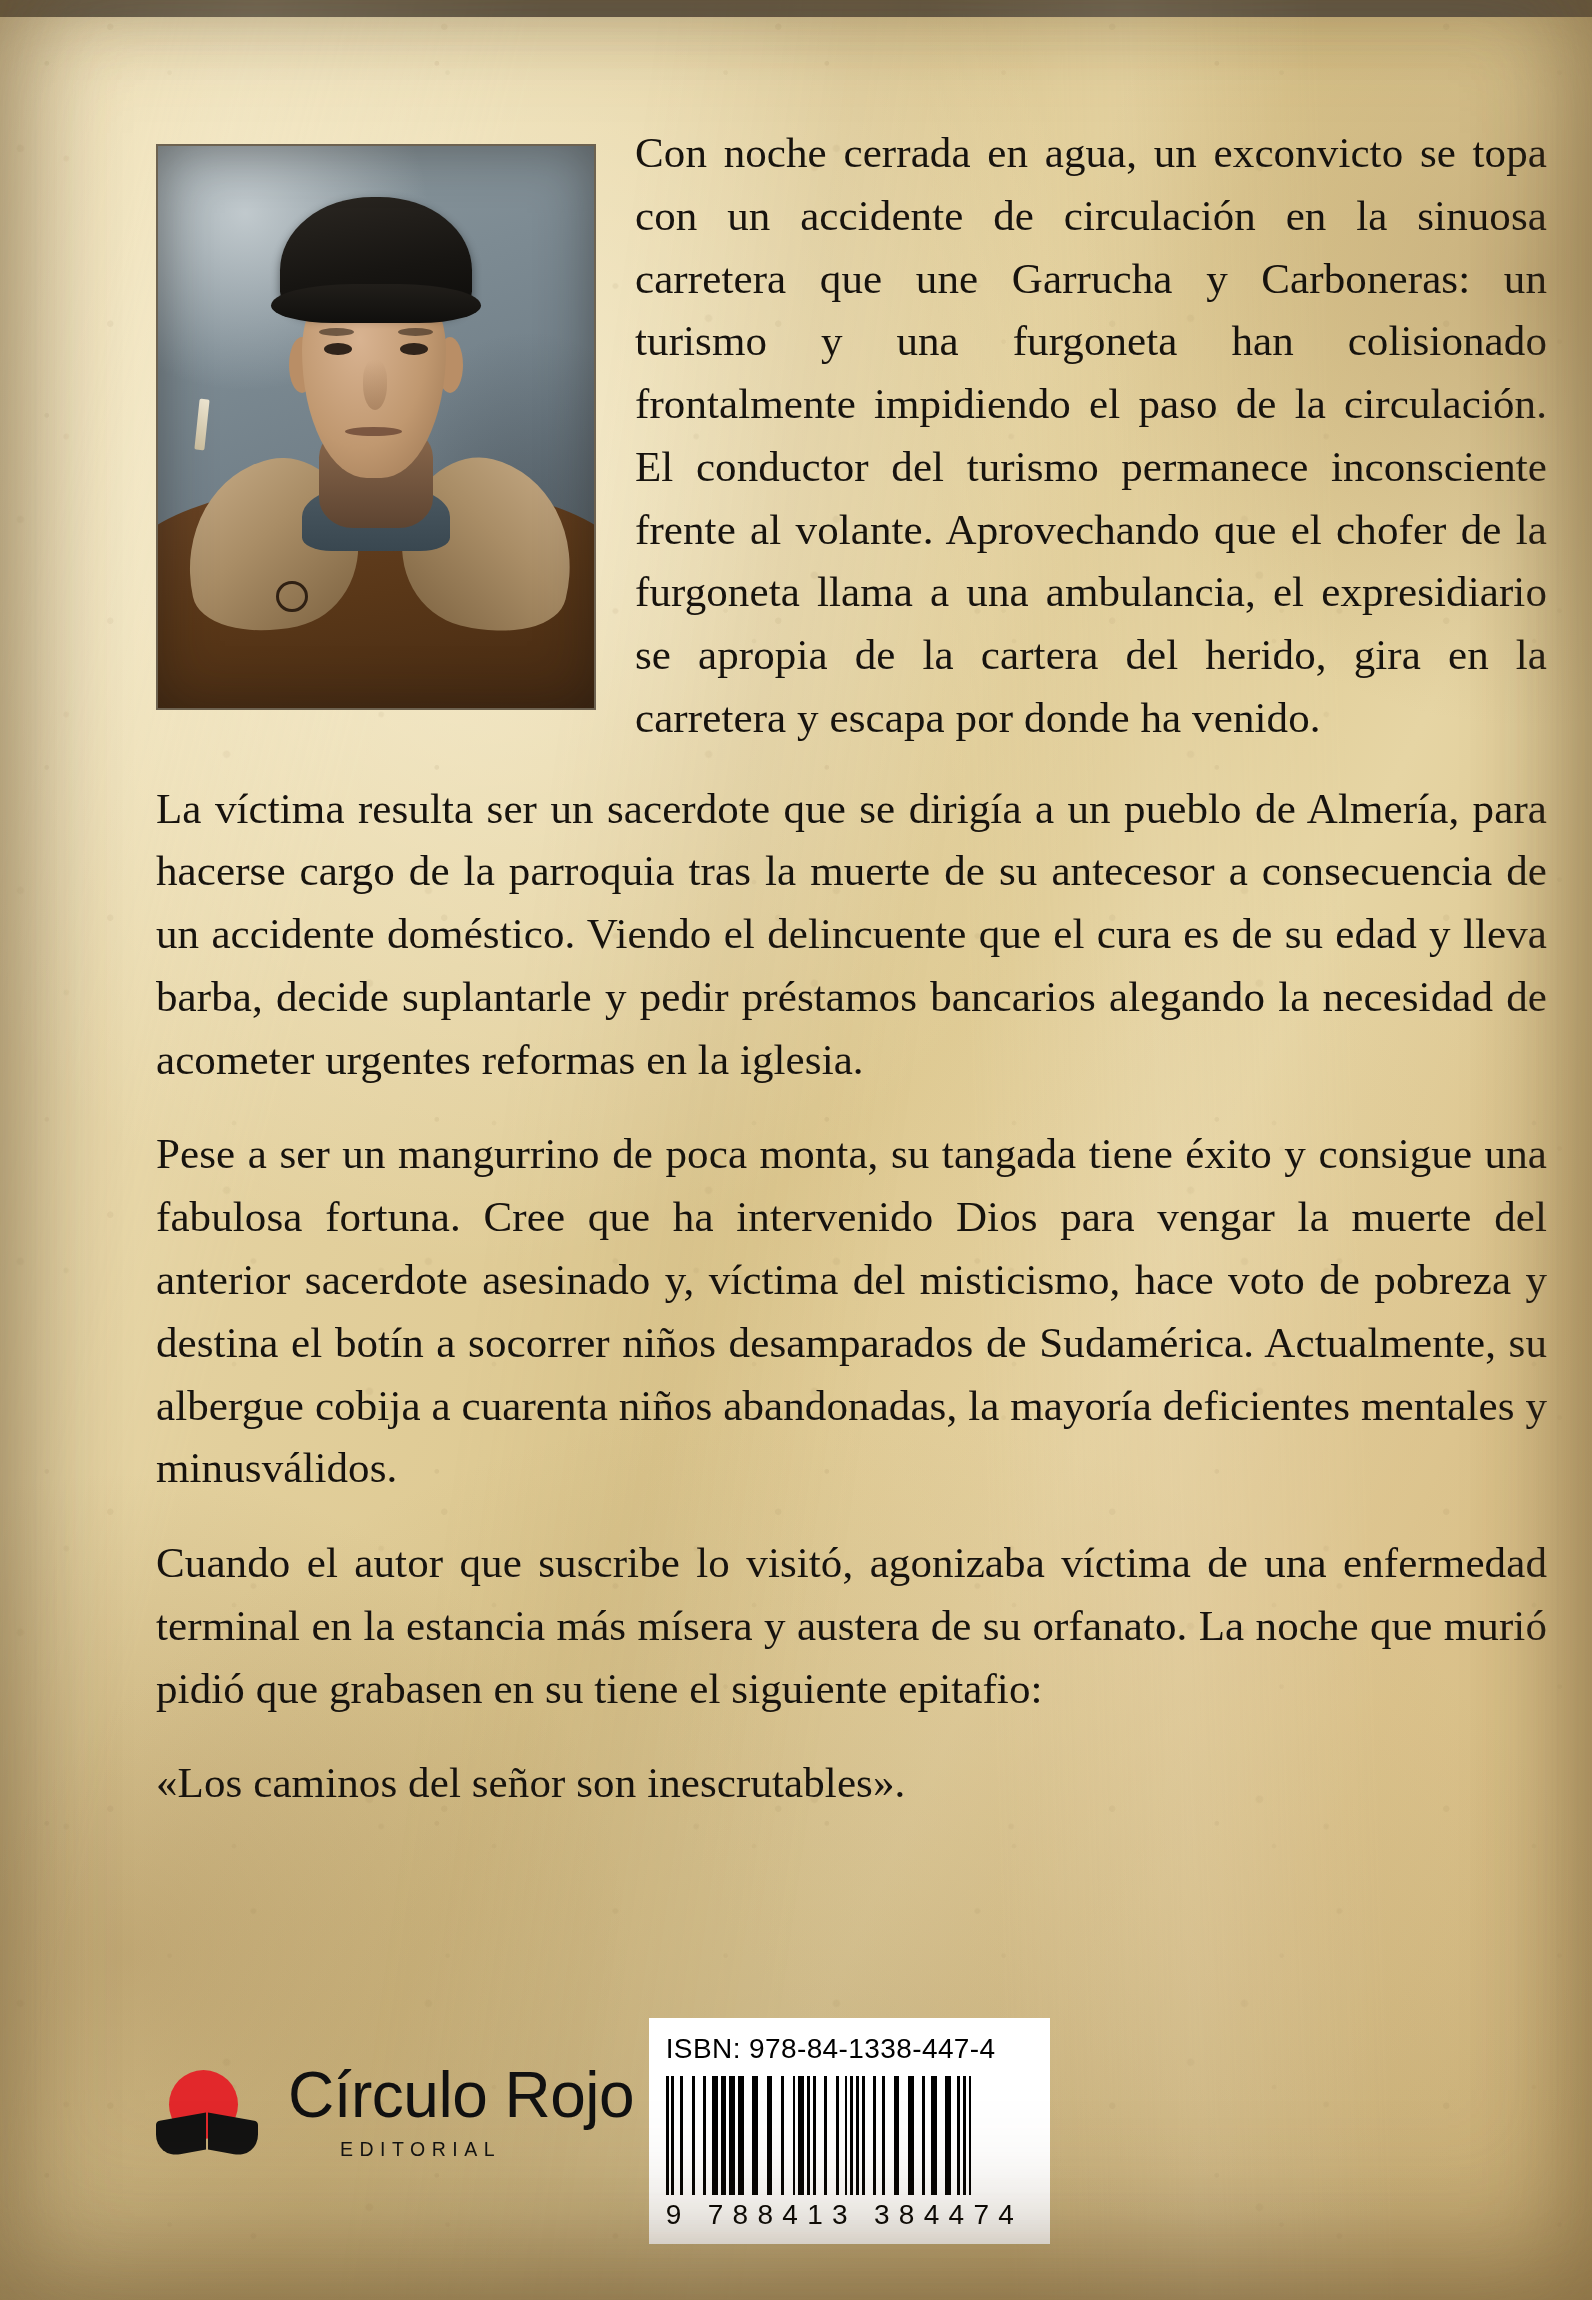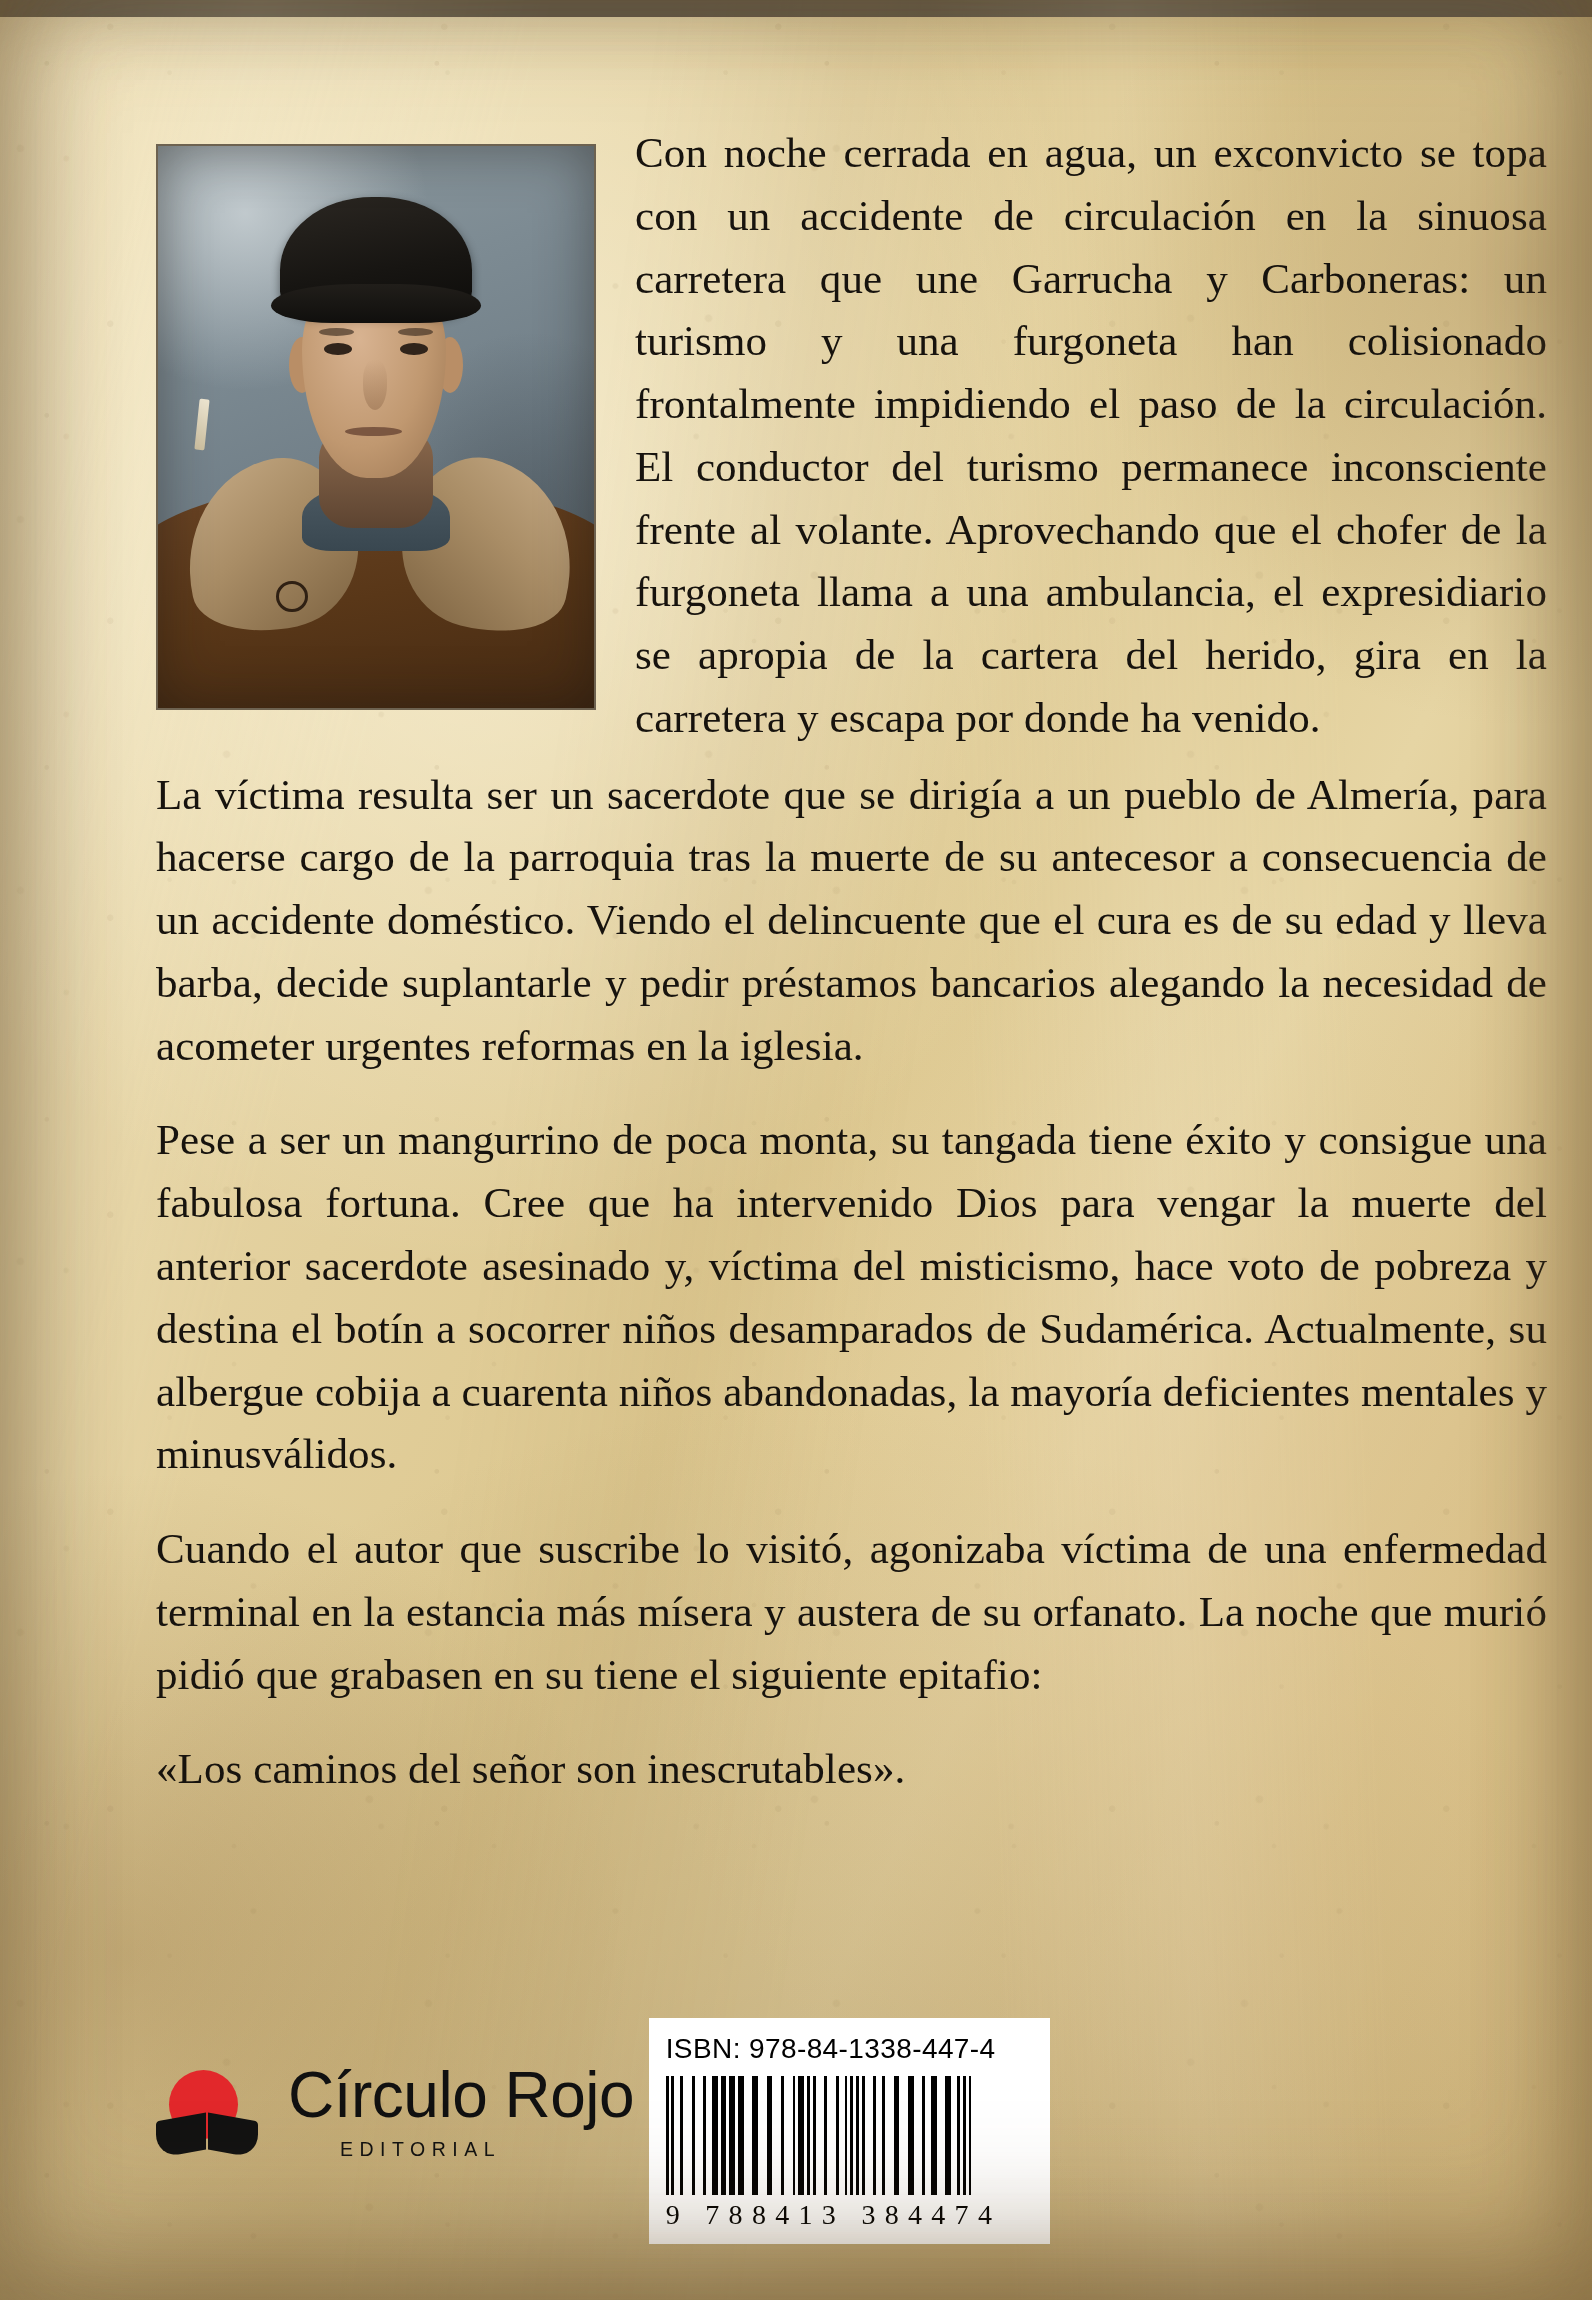--- a/index.html
+++ b/index.html
@@ -256,21 +256,21 @@
   .body-text p {
     margin: 0 0 32px 0;
   }
   .body-text p:last-child { margin-bottom: 0; }
   .intro-para {
     margin: 0;
     text-align: justify;
   }
   .clearfix::after { content: ""; display: block; clear: both; }
 
-  .rest-paras { margin-top: 14px; }
+  .rest-paras { margin-top: 28px; }
 
   
   .publisher {
     position: absolute;
     left: 156px;
     bottom: 139px;
     display: flex;
     align-items: center;
     gap: 28px;
   }
@@ -338,21 +338,21 @@
     white-space: nowrap;
   }
   .barcode {
     display: flex;
     align-items: flex-end;
     height: 119px;
     gap: 0;
   }
   .barcode span { display: block; background: #000; }
   .barcode-digits {
-    font-family: Liberation Serif, serif;
+    font-family: Liberation Sans, sans-serif;
     font-size: 28px;
     letter-spacing: 9.3px;
     color: #000;
     margin-top: 3.7px;
     white-space: nowrap;
   }
 </style>
 </head>
 <body>
 

